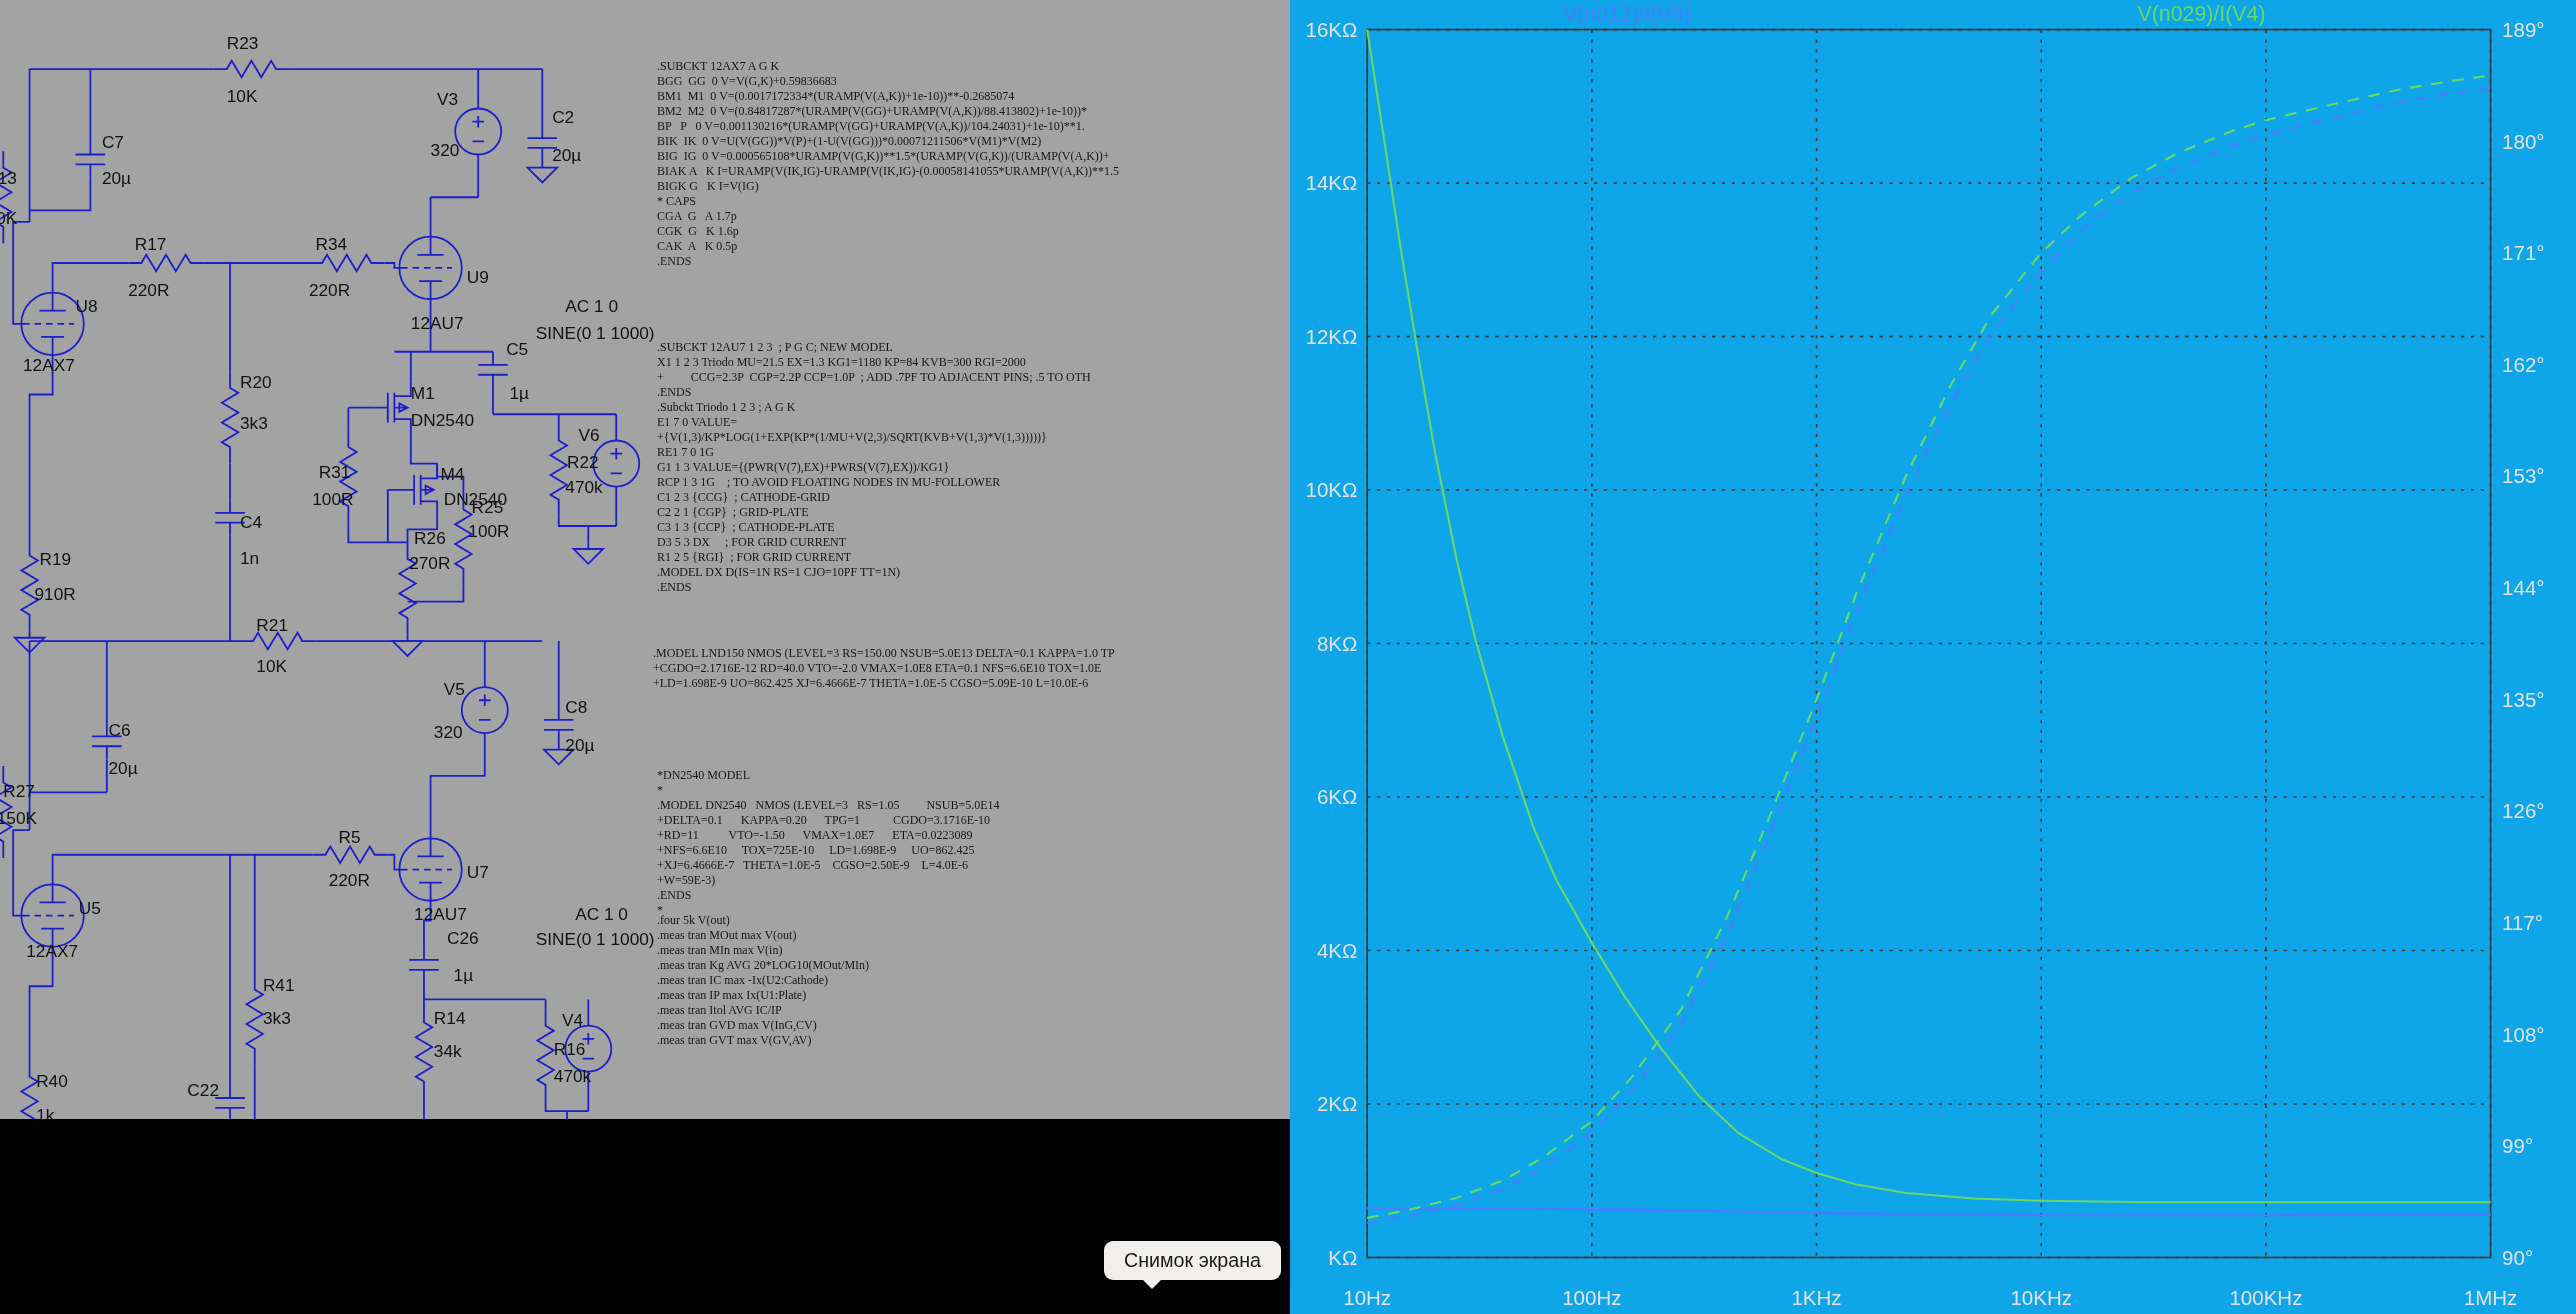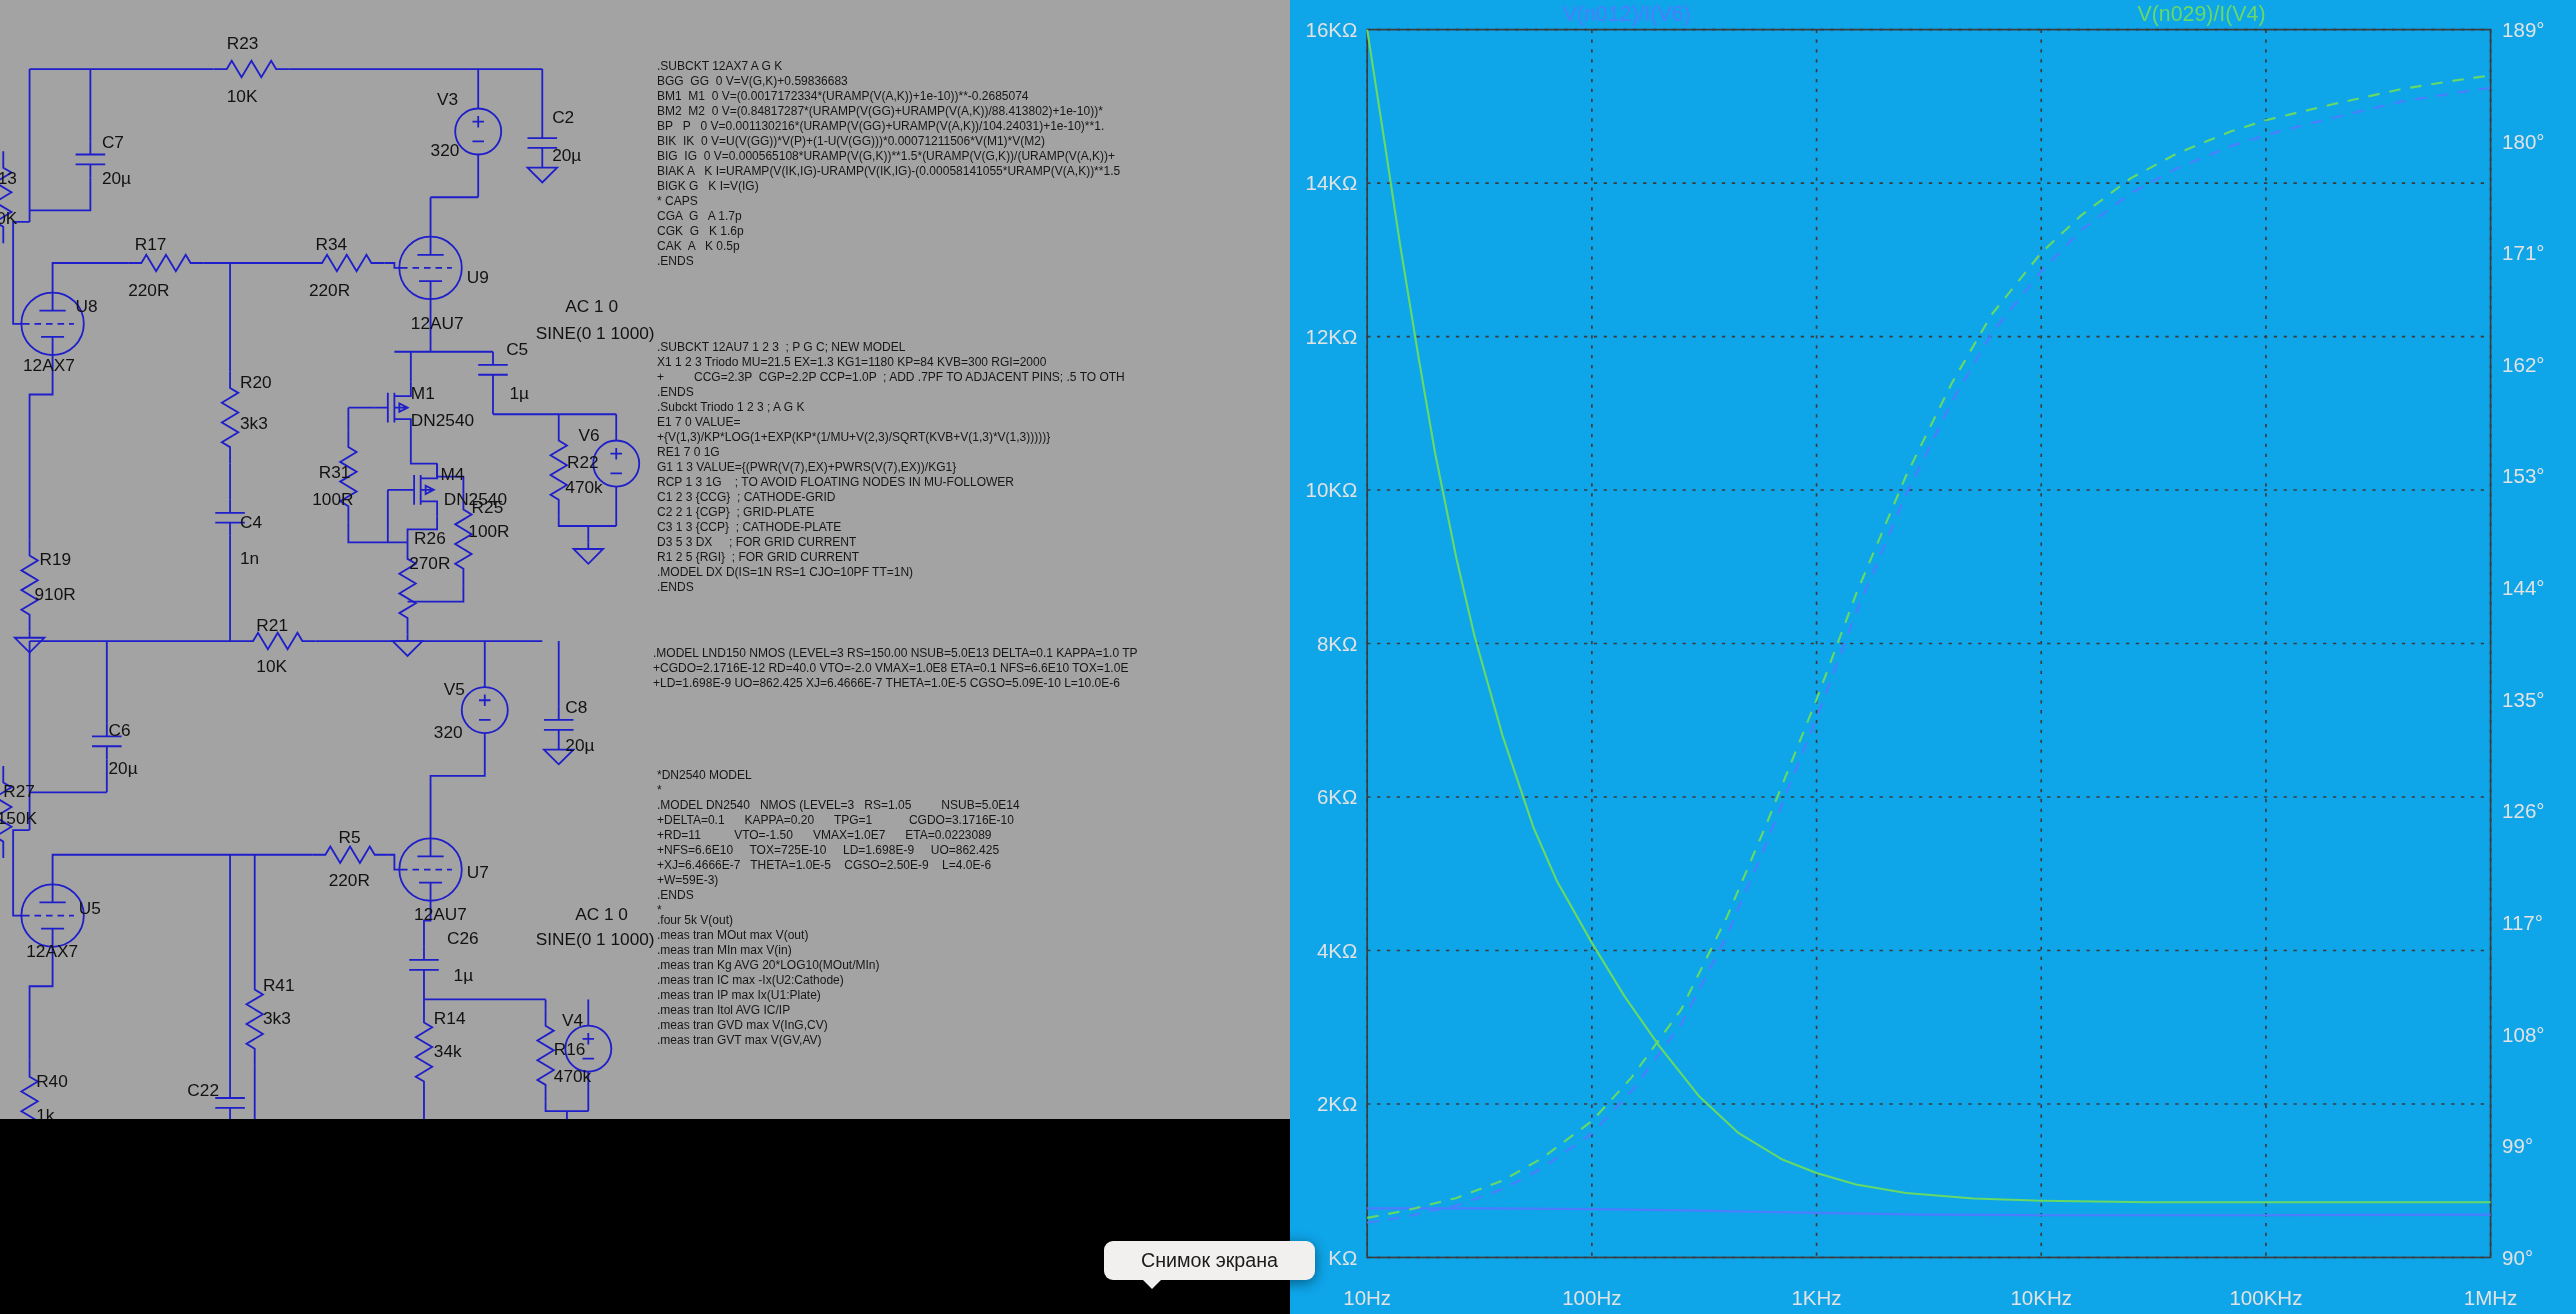--- a/index.html
+++ b/index.html
@@ -1,27 +1,27 @@
 <!DOCTYPE html>
 <html style="font-size:14.3px"><head>
 <meta charset="utf-8">
 <style>
   html,body{margin:0;padding:0;background:#000;}
   #root{position:relative;width:2576px;height:1315px;overflow:hidden;font-family:"Liberation Sans",sans-serif;}
   #schematic-panel{position:absolute;left:0;top:0;width:1290px;height:1119px;background:#a3a3a3;overflow:hidden;}
   #plot-panel{position:absolute;left:1290px;top:0;width:1286px;height:1315px;background:#0ea5e9;overflow:hidden;}
   .sym,.wire{stroke:#1e1ecb;fill:none;stroke-width:1.1px;}
   #schem-labels text{font-size:10.5px;fill:#121212;font-family:"Liberation Sans",sans-serif;}
-  pre.netlist{position:absolute;margin:0;font-family:Liberation Sans, sans-serif;font-size:12px;line-height:15px;color:#161616;white-space:pre;}
+  pre.netlist{position:absolute;margin:0;font-family:Liberation Serif, serif;font-size:12px;line-height:15px;color:#161616;white-space:pre;}
   .grid{stroke:#3c3c3c;stroke-width:1px;stroke-dasharray:2 4;fill:none;}
   .frame{stroke:#3c3c3c;stroke-width:1px;fill:none;}
   .tick{fill:#e2e2e2;font-size:12.5px;font-family:"Liberation Sans",sans-serif;}
   .left{text-anchor:end;} .right{text-anchor:start;} .mid{text-anchor:middle;}
   .trace-title{font-size:13px;text-anchor:middle;font-family:"Liberation Sans",sans-serif;}
-  #tooltip{position:absolute;left:1104px;top:1241px;background:#f1f0ee;border-radius:9px;padding:8px 37px;
+  #tooltip{position:absolute;left:1104px;top:1241px;background:#f1f0ee;border-radius:9px;padding:8px 20px;
            font-size:19.7px;color:#1b1b1b;box-shadow:0 2.7px 12.5px rgba(0,0,0,.45);z-index:5;}
   #tooltip::after{content:"";position:absolute;left:39px;top:100%;width:0;height:0;
            border:9.8px solid transparent;border-top-color:#f1f0ee;border-bottom-width:0;}
 </style>
 </head>
 <body>
 
 <div id="root">
 
   <div id="schematic-panel">

